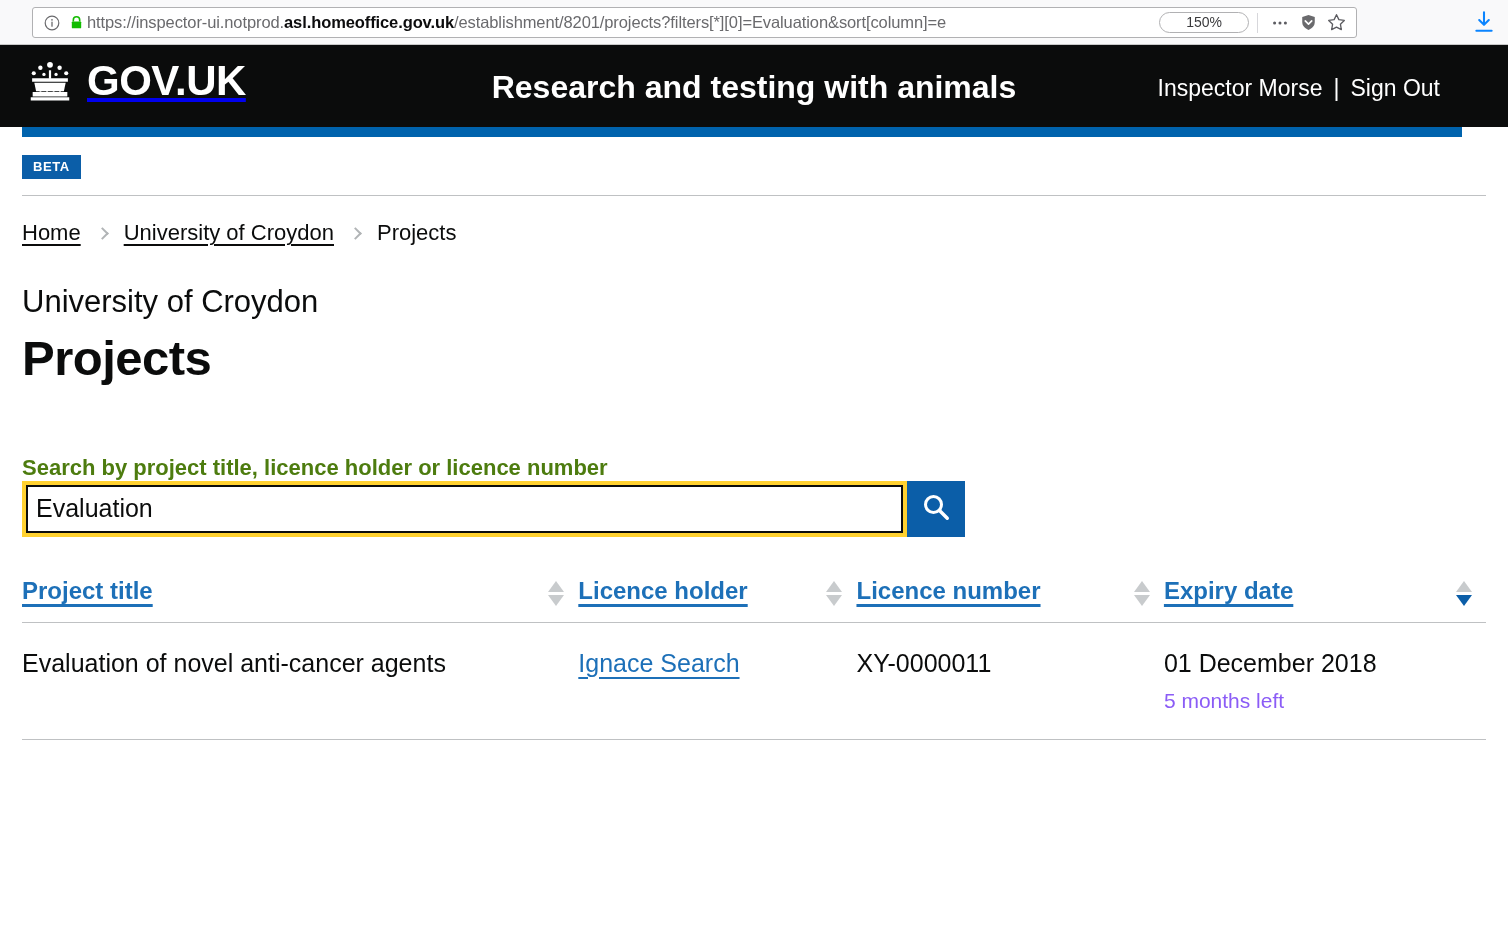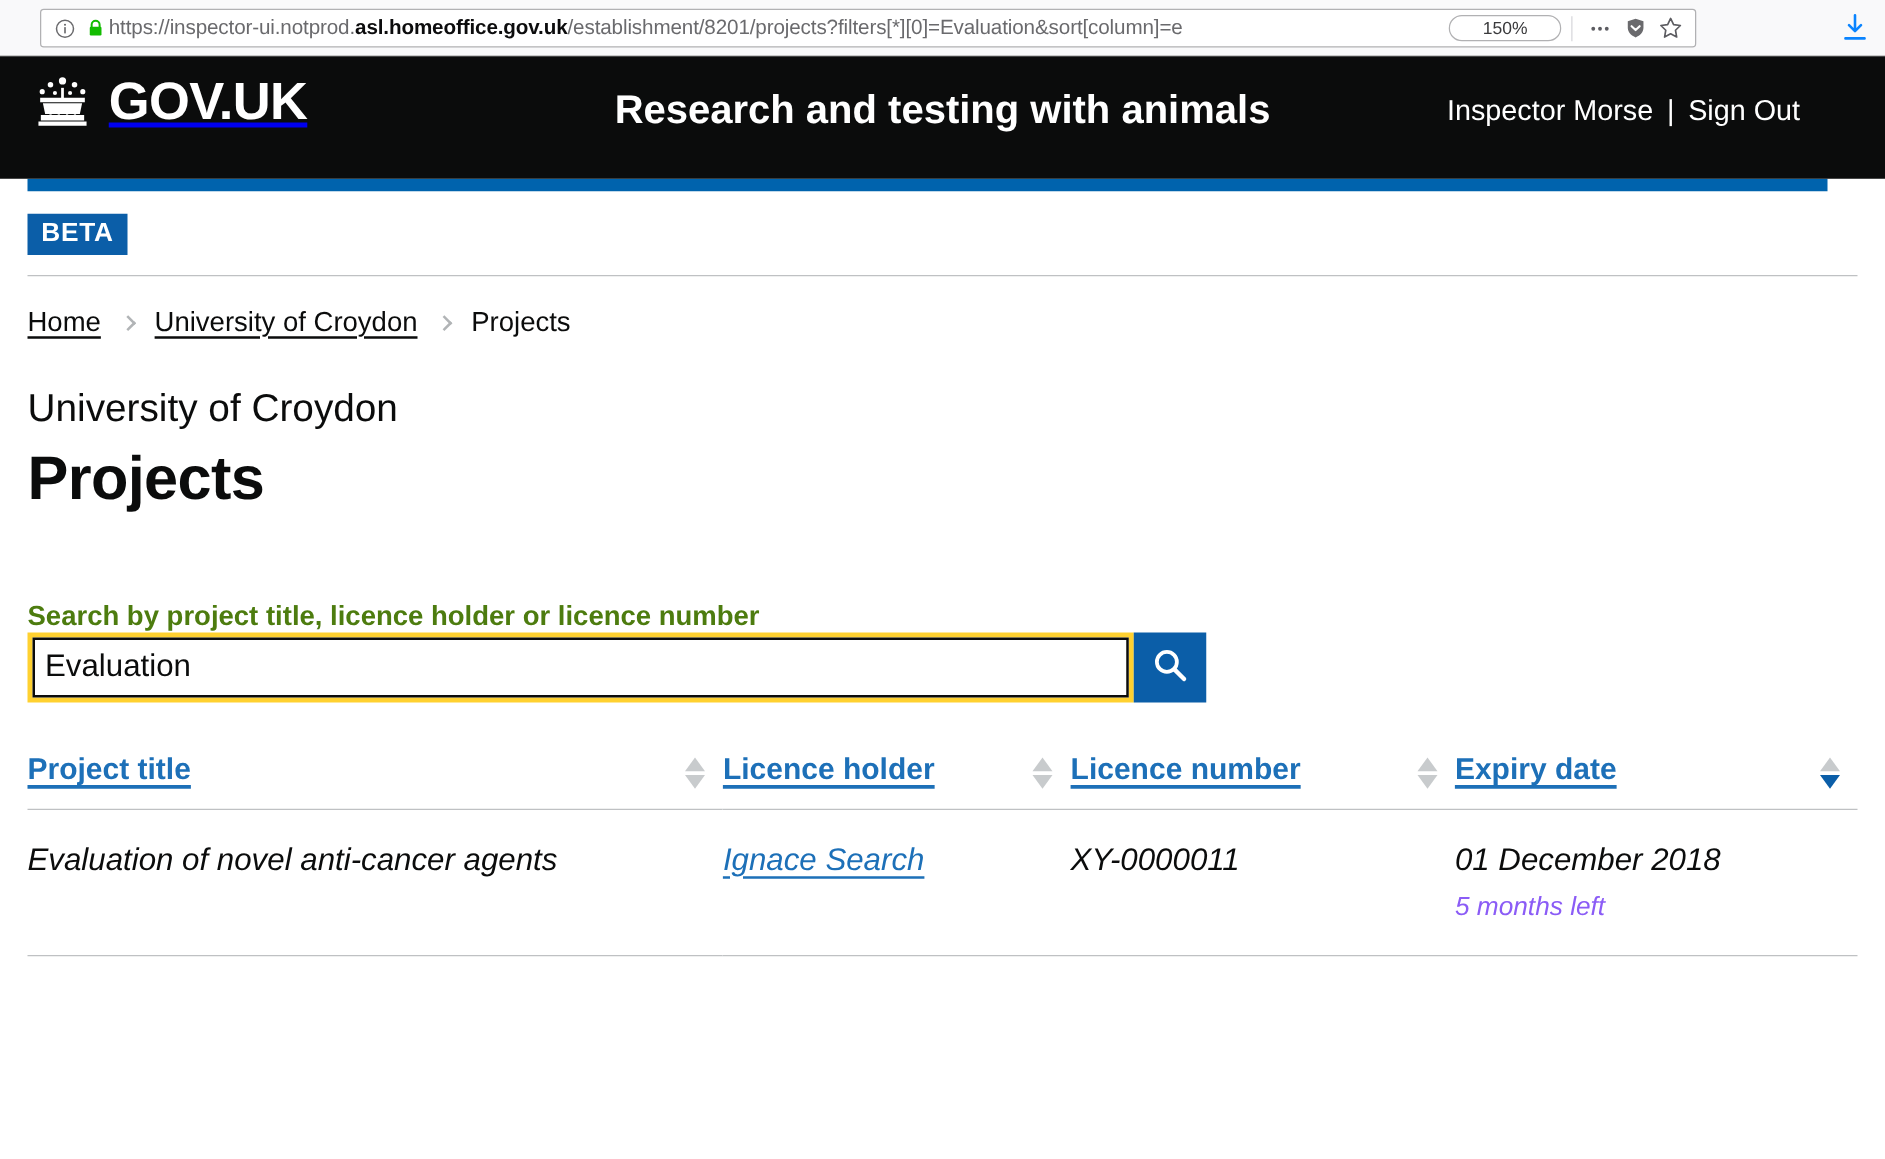--- a/index.html
+++ b/index.html
@@ -56,21 +56,21 @@
   #chrome-divider { width: 1px; height: 20px; background: #d7d7db; margin: 0 8px 0 2px; flex: 0 0 auto; }
   .chrome-btn { width: 28px; height: 24px; display: flex; align-items: center; justify-content: center; flex: 0 0 auto; }
   #download-icon {
     position: absolute; right: 10px; top: 8px;
     width: 28px; height: 28px;
     display: flex; align-items: center; justify-content: center;
   }
 
   
   #govuk-header {
-    height: 98px;
+    height: 82px;
     background: #0b0c0c;
     position: relative;
   }
   #header-logo {
     position: absolute; left: 22px; top: 14px;
     display: flex; align-items: center; gap: 9px;
   }
   #crown-icon { width: 56px; height: 44px; }
   #govuk-wordmark {
     color: #ffffff;
@@ -107,21 +107,21 @@
   #phase-banner {
     margin: 0 22px;
     padding: 18px 0 16px;
     border-bottom: 1px solid #bfc1c3;
     display: flex;
     align-items: center;
   }
   #beta-badge {
     background: #0b5ea8;
     color: #ffffff;
-    font-size: 21px;
+    font-size: 13px;
     font-weight: bold;
     letter-spacing: 0.6px;
     padding: 4px 11px 5px;
     margin-right: 17px;
     text-align: right;
   }
   #phase-text { font-size: 22px; color: #0b0c0c; }
   #phase-text a {
     color: #1d70b8;
     text-decoration: underline;
@@ -251,21 +251,20 @@
   .arrow-up { border-bottom: 11px solid #c8cbcd; }
   .arrow-down { border-top: 11px solid #c8cbcd; }
   .sort-arrows.desc-active .arrow-down { border-top-color: #0b5ea8; }
 
   #results-table td {
     vertical-align: top;
     padding: 26px 14px 26px 0;
     border-bottom: 1px solid #bfc1c3;
     font-size: 25px;
     color: #0b0c0c;
-    font-style: italic;
   }
   td.cell-holder a {
     color: #1d70b8;
     text-decoration: underline;
     text-underline-offset: 5px;
     text-decoration-thickness: 2px;
   }
   .expiry-date { font-size: 25px; color: #0b0c0c; }
   .expiry-left { font-size: 21px; color: #8b5cf6; margin-top: 11px; }
 

